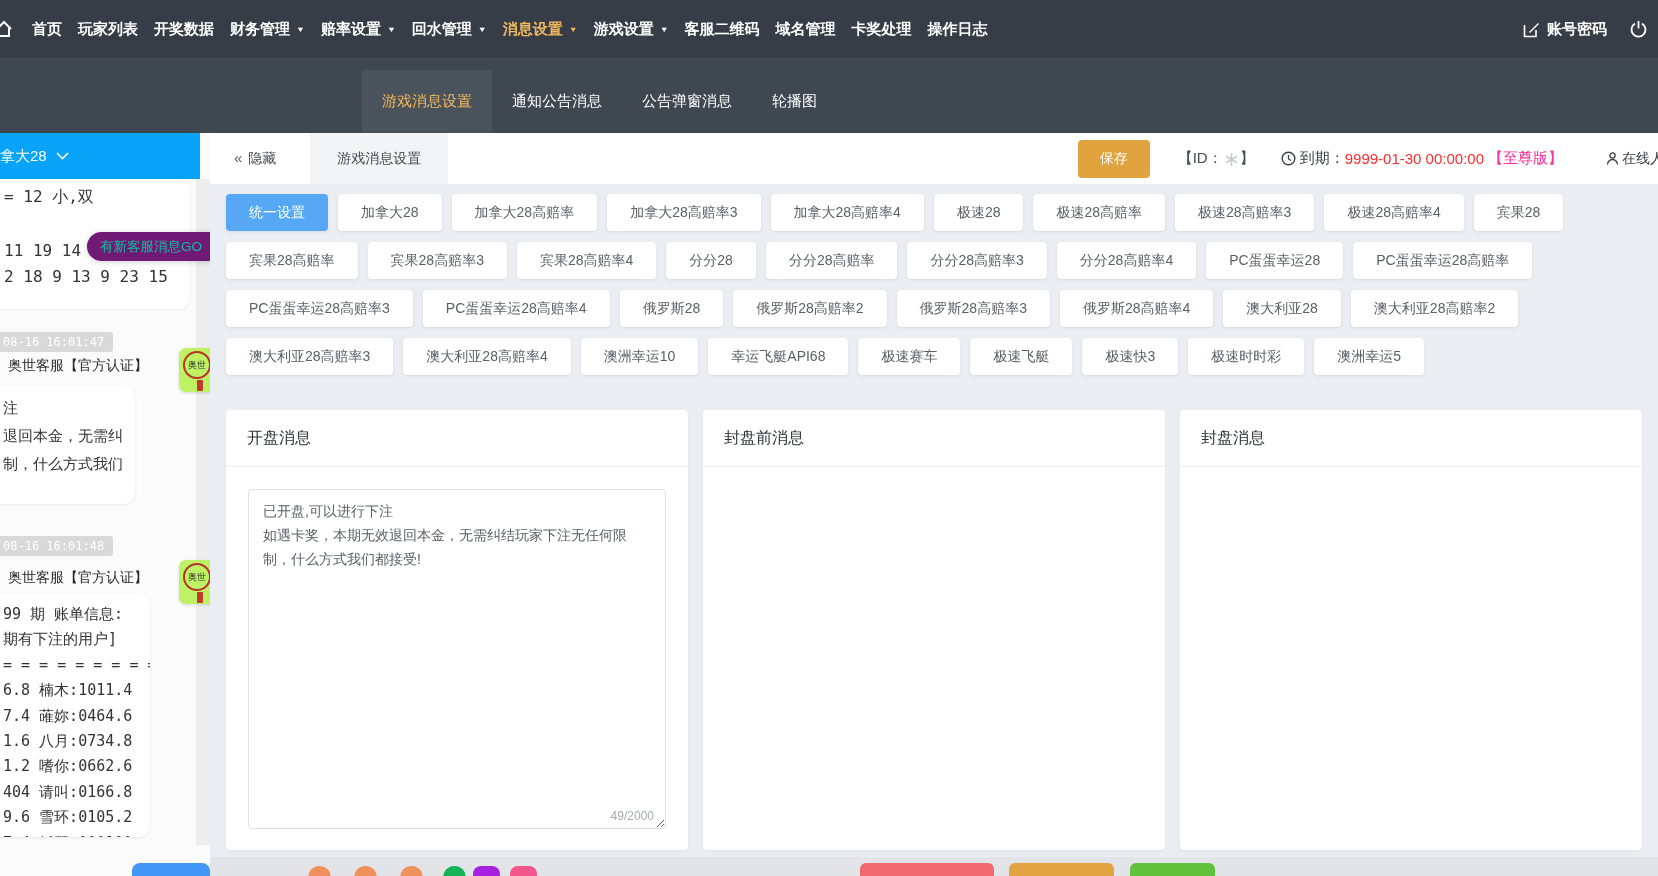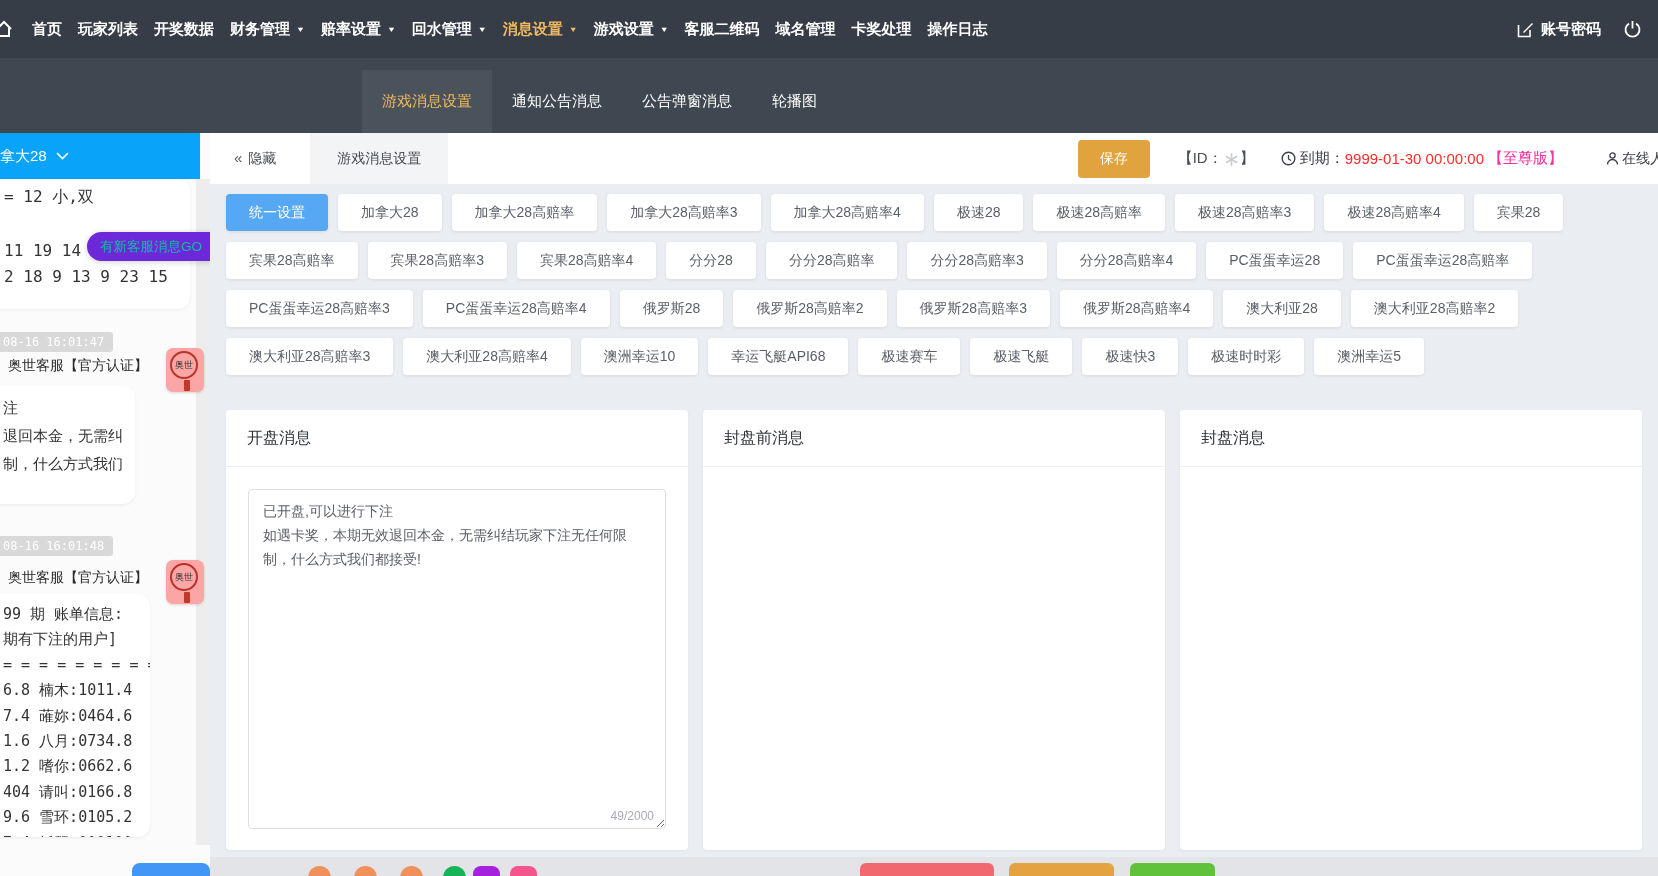--- a/index.html
+++ b/index.html
@@ -8,21 +8,21 @@
 
   
   .topbar { position:absolute; left:0; top:0; width:1658px; height:58px;
     background:#363d46; display:flex; align-items:center; color:#fff; z-index:20; }
   .home-ic { margin-left:-6px; flex:none; }
   .nav-items { display:flex; align-items:center; margin-left:10px; }
   .nav-item { display:flex; align-items:center; padding:0 8px; height:58px;
     font-size:15px; font-weight:700; cursor:pointer; white-space:nowrap; }
   .nav-item .caret { font-size:9px; margin-left:6px; transform:scaleY(.85); }
   .nav-item.active { color:#f2b95f; }
-  .topbar-right { margin-left:auto; display:flex; align-items:center; padding-right:16px; }
+  .topbar-right { margin-left:auto; display:flex; align-items:center; padding-right:10px; }
   .account { display:flex; align-items:center; gap:7px; font-size:15px; font-weight:700; cursor:pointer; }
   .power { margin-left:22px; cursor:pointer; display:flex; }
 
   
   .subnav { position:absolute; left:0; top:58px; width:1658px; height:75px;
     background:#3f4750; z-index:19; }
   .subnav-tabs { position:absolute; left:362px; bottom:0; height:63px; display:flex; }
   .sub-tab { display:flex; align-items:center; padding:0 20px; color:#fff;
     font-size:15px; cursor:pointer; white-space:nowrap; }
   .sub-tab.active { background:#4a525b; color:#f2b95f; }
@@ -36,31 +36,31 @@
   .side-header svg { margin-left:9px; flex:none; }
   .chat { position:absolute; left:0; top:46px; right:0; bottom:0; }
   .scroll-strip { position:absolute; right:0; top:0; width:14px; height:666px;
     background:#ededee; z-index:1; }
   .top-bubble { position:absolute; left:-50px; top:0; width:240px; height:130px;
     background:#fff; border-radius:12px; box-shadow:0 1px 3px rgba(0,0,0,.06); }
   .tl { position:absolute; left:54px; font-family:"DejaVu Sans Mono", monospace;
     font-size:16px; color:#333; white-space:nowrap; }
   .tl1 { top:8px; }  .tl2 { top:62px; }  .tl3 { top:88px; }
   .notif-pill { position:absolute; left:87px; top:53px; height:29px; z-index:6;
-    background:#6d28d9; border-radius:15px 0 0 15px; padding:0 10px 0 13px; display:flex;
+    background:#701a75; border-radius:15px 0 0 15px; padding:0 10px 0 13px; display:flex;
     align-items:center; font-size:13.5px; color:#0cc0a0; white-space:nowrap;
     box-shadow:0 1px 6px rgba(0,0,0,.18); cursor:pointer; }
   .msg { display:contents; }
   .msg-time { position:absolute; left:-6px; background:#d9d9d9; color:#fff;
     font-size:12px; padding:3px 9px; border-radius:3px; white-space:nowrap;
     font-family:"DejaVu Sans Mono", monospace; }
   .msg-head { position:absolute; left:8px; width:195px; height:44px; }
   .sender { font-size:14px; color:#2b2b2b; font-family:"DejaVu Sans Mono", monospace; white-space:nowrap; }
-  .avatar { position:absolute; left:158px; top:-8px; width:38px; height:44px;
-    background:#fca5a5; border-radius:7px; box-shadow:0 1px 3px rgba(0,0,0,.15);
+  .avatar { position:absolute; left:171px; top:-8px; width:38px; height:44px;
+    background:#bef264; border-radius:7px; box-shadow:0 1px 3px rgba(0,0,0,.15);
     z-index:5; cursor:pointer; }
   .avatar-ring { position:absolute; left:4px; top:3px; width:28px; height:28px;
     border:2px solid #b7342c; border-radius:50%; display:flex; align-items:center;
     justify-content:center; font-size:9px; color:#333; overflow:hidden; }
   .avatar-seal { position:absolute; left:18px; bottom:1px; width:6px; height:11px;
     background:#c0392b; border-radius:1px; }
   .bubble { position:absolute; left:-55px; background:#fff; border-radius:12px;
     box-shadow:0 1px 3px rgba(0,0,0,.07); overflow:hidden;
     padding:8px 6px 8px 58px; }
   .bline { line-height:var(--lh); font-size:15px; color:#333; white-space:nowrap;

